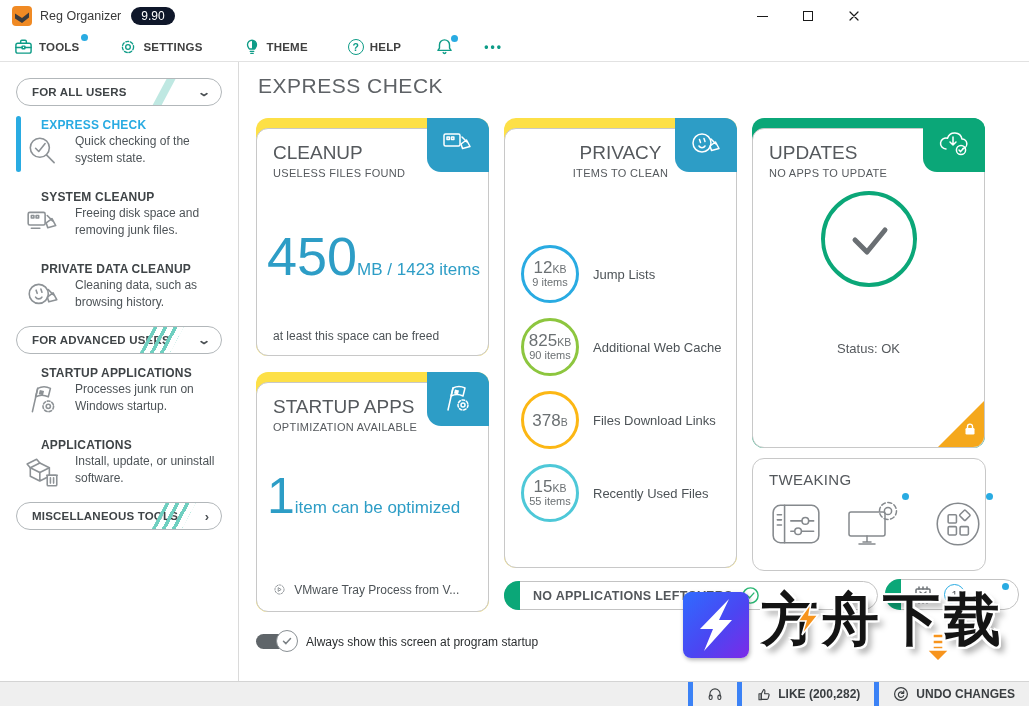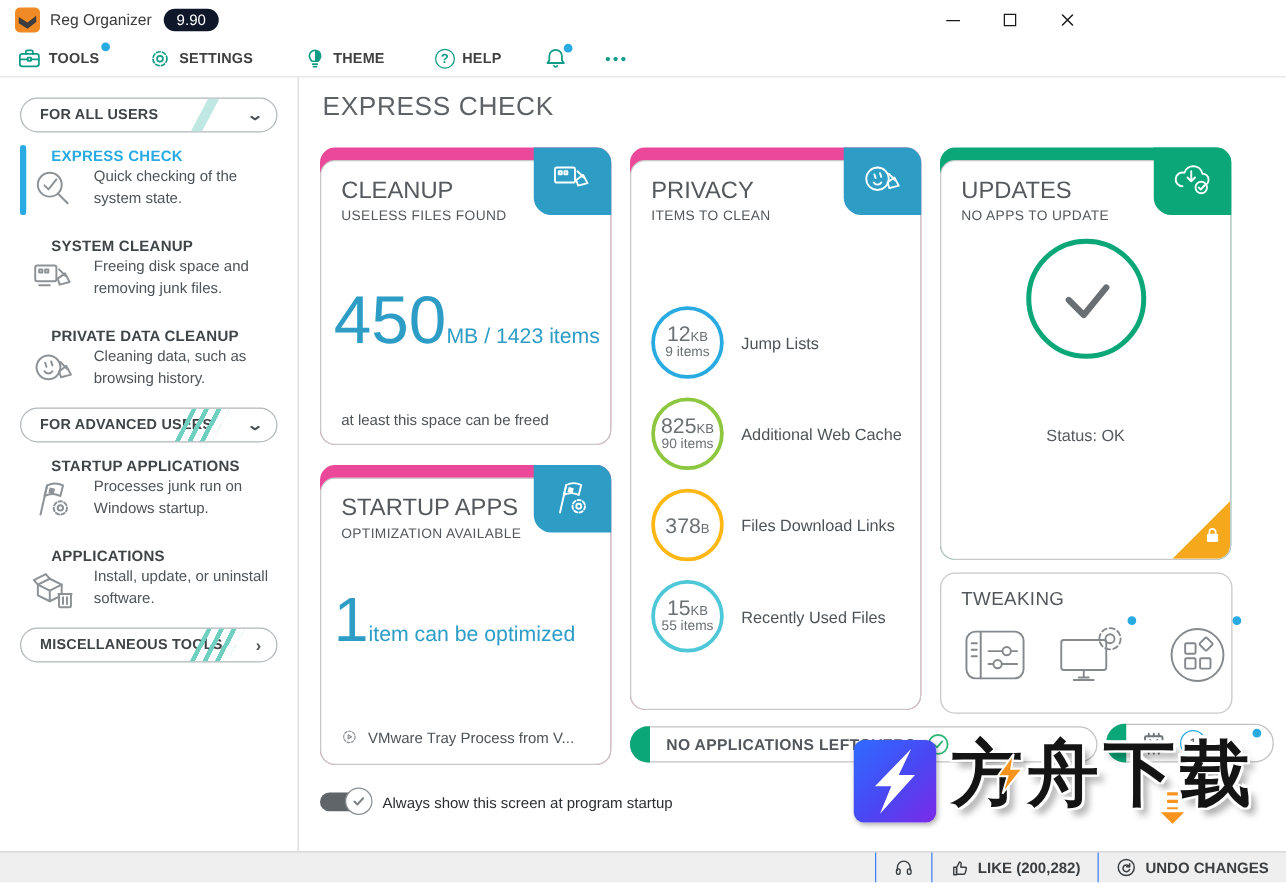--- a/index.html
+++ b/index.html
@@ -42,21 +42,21 @@
   .nav-item.selected .nav-title { color:#29abe2; }
   .sel-bar { position:absolute; left:16px; top:-2px; width:5px; height:56px; border-radius:3px; background:#29abe2; }
   .nav-icon { position:absolute; left:25px; top:16px; color:#8d9296; }
   .nav-desc { position:absolute; left:75px; top:15px; width:152px; font-size:12px; color:#4d5357; line-height:17px; }
 
   
   .main { position:absolute; left:239px; top:62px; width:790px; height:619px; }
   .page-title { position:absolute; left:19px; top:12px; font-size:21px; font-weight:300; color:#5e6266; letter-spacing:.5px; }
 
   .card { position:absolute; border-radius:12px; }
-  .card.blue { background:#ec4899; }
+  .card.blue { background:#fde047; }
   .card.green { background:#0ba778; }
   .card-inner { position:absolute; left:0; right:0; top:10px; bottom:0; background:#fff; border:1px solid #c8c8c8; border-radius:12px; overflow:hidden; }
   .icon-tab { position:absolute; top:0; right:0; width:62px; height:54px; border-radius:0 12px 0 14px; display:flex; align-items:center; justify-content:center; color:#fff; z-index:2; }
   .card.blue .icon-tab { background:#2d9dc6; }
   .card.green .icon-tab { background:#0ba778; }
   .card-head { padding:13px 16px 0; }
   .card-title { font-size:19px; color:#55595d; font-weight:400; }
   .card-sub { font-size:11px; color:#55595d; letter-spacing:.3px; margin-top:3px; }
 
   .big-row { position:absolute; left:10px; display:flex; align-items:baseline; color:#2d9dc6; }
@@ -93,21 +93,21 @@
   .badge-circle { margin-left:10px; width:21px; height:21px; border:1.6px solid #29abe2; border-radius:50%; display:flex; align-items:center; justify-content:center; font-size:11px; color:#55595d; background:#fff; }
   .mini-dot { position:absolute; right:9px; top:3px; }
 
   .toggle-row { position:absolute; left:17px; top:572px; display:flex; align-items:center; }
   .toggle { position:relative; width:36px; height:15px; border-radius:8px; background:#5f6569; margin-right:14px; flex:0 0 auto; }
   .knob { position:absolute; right:-6px; top:-4px; width:22px; height:22px; border-radius:50%; background:#fff; border:1.5px solid #8a9094; display:flex; align-items:center; justify-content:center; color:#7a8084; }
   .toggle-label { font-size:12px; color:#2b2e30; }
 
   
   .statusbar { position:absolute; left:0; top:681px; width:1029px; height:25px; background:#efefef; border-top:1px solid #d4d4d4; display:flex; justify-content:flex-end; align-items:stretch; }
-  .sb-item { display:flex; align-items:center; gap:7px; padding:0 14px; border-left:1px solid #3b82f6; color:#3a3e41; font-size:12px; font-weight:600; cursor:default; }
+  .sb-item { display:flex; align-items:center; gap:7px; padding:0 14px; border-left:5px solid #3b82f6; color:#3a3e41; font-size:12px; font-weight:600; cursor:default; }
   .sb-icon { color:#3a3e41; display:flex; }
 
   
   .watermark { position:absolute; left:683px; top:588px; z-index:50; display:flex; align-items:flex-start; pointer-events:none; }
   .wm-logo { width:66px; height:66px; border-radius:8px; background:linear-gradient(135deg,#2f6bff 0%,#4b46f2 55%,#7c2ae8 100%); position:relative; box-shadow:1px 2px 4px rgba(0,0,0,.3); margin-top:4px; }
   .wm-text { position:relative; margin-left:12px; font-size:57px; font-weight:800; color:#141414; line-height:1.1; letter-spacing:4px; white-space:nowrap;
     text-shadow:2px 2px 0 #fff,-2px -2px 0 #fff,2px -2px 0 #fff,-2px 2px 0 #fff,0 2px 0 #fff,2px 0 0 #fff,5px 6px 6px rgba(0,0,0,.35); }
   .wm-bolt { position:absolute; left:112px; top:14px; }
   .wm-arrow { position:absolute; left:242px; bottom:-8px; }
 
@@ -297,21 +297,21 @@
           <div class="card-sub">USELESS FILES FOUND</div>
         </div>
         <div class="big-row" style="top:100px;">
           <span class="big-num">450</span>
           <span class="big-suffix">MB / 1423 items</span>
         </div>
         <div class="card-footer">at least this space can be freed</div>
       </div>
     </div>
 
-    <div class="card blue" style="left:265px; top:56px; width:233px; height:450px;">
+    <div class="card blue" style="left:265px; top:56px; width:233px; height:450px;text-align:center;">
       <div class="icon-tab">
         <svg class="stroke" width="34" height="34" viewBox="0 0 34 34" stroke-width="1.6">
             <circle cx="13" cy="15" r="9"></circle>
             <path d="M10.5 11.5 l1 3 M15 10.5 l1 3 M10 18 a3.5 3.5 0 0 0 6 0"></path>
             <path d="M22 11 l5 5 m-6 2 5.5-4 3.5 6.5 -7.5 2z"></path>
           </svg>
       </div>
       <div class="card-inner">
         <div class="card-head">
           <div class="card-title">PRIVACY</div>

